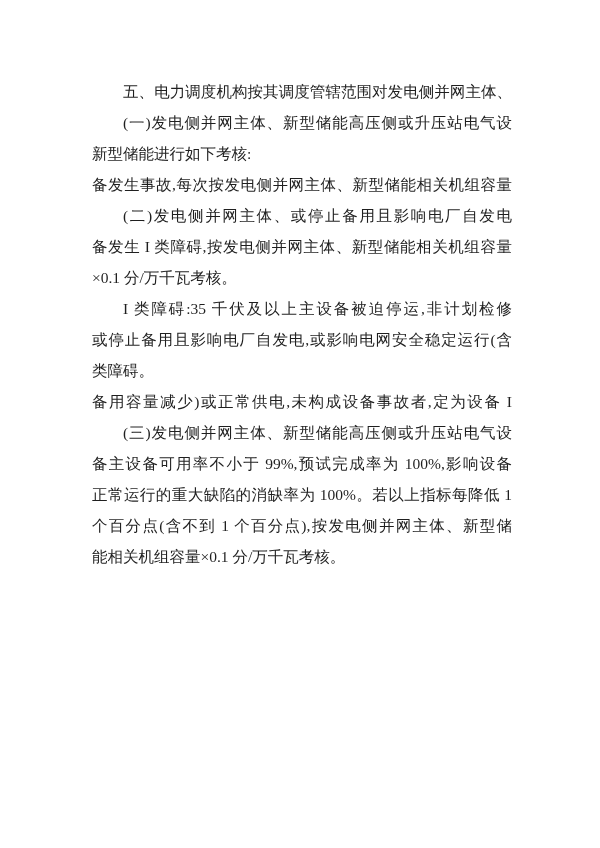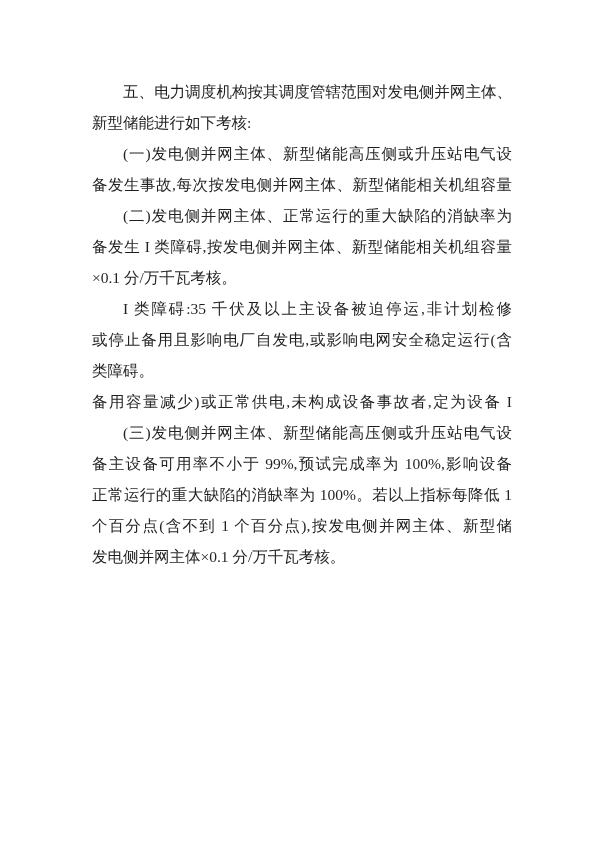--- a/index.html
+++ b/index.html
@@ -67,35 +67,35 @@
     letter-spacing: -0.5px;
   }
 </style>
 </head>
 <body>
 
 <div class="page">
 
   <div class="body-text">
       <div class="line indent">五、电力调度机构按其调度管辖范围对发电侧并网主体、</div>
+      <div class="line indent">(一)发电侧并网主体、新型储能高压侧或升压站电气设</div>
       <div class="line para-end">新型储能进行如下考核:</div>
-      <div class="line indent">(一)发电侧并网主体、新型储能高压侧或升压站电气设</div>
       <div class="line">备发生事故,每次按发电侧并网主体、新型储能相关机组容量</div>
-      <div class="line indent">(二)发电侧并网主体、正常运行的重大缺陷的消缺率为</div>
+      <div class="line indent">(二)发电侧并网主体、或停止备用且影响电厂自发电</div>
       <div class="line">备发生 I 类障碍,按发电侧并网主体、新型储能相关机组容量</div>
       <div class="line para-end">×0.1 分/万千瓦考核。</div>
       <div class="line indent">I 类障碍:35 千伏及以上主设备被迫停运,非计划检修</div>
       <div class="line">或停止备用且影响电厂自发电,或影响电网安全稳定运行(含</div>
       <div class="line para-end">类障碍。</div>
       <div class="line">备用容量减少)或正常供电,未构成设备事故者,定为设备 I</div>
       <div class="line indent">(三)发电侧并网主体、新型储能高压侧或升压站电气设</div>
       <div class="line">备主设备可用率不小于 99%,预试完成率为 100%,影响设备</div>
       <div class="line">正常运行的重大缺陷的消缺率为 100%。若以上指标每降低 1</div>
       <div class="line">个百分点(含不到 1 个百分点),按发电侧并网主体、新型储</div>
-      <div class="line para-end">发电侧并网主体×0.1 分/万千瓦考核。</div>
+      <div class="line para-end">能相关机组容量×0.1 分/万千瓦考核。</div>
     </div>
 
   <div class="page-number">62</div>
 
   <div class="logo">
     <span class="logo-latin">ESCN</span>
     <span class="logo-cn">中国储能网</span>
   </div>
 
 </div>

